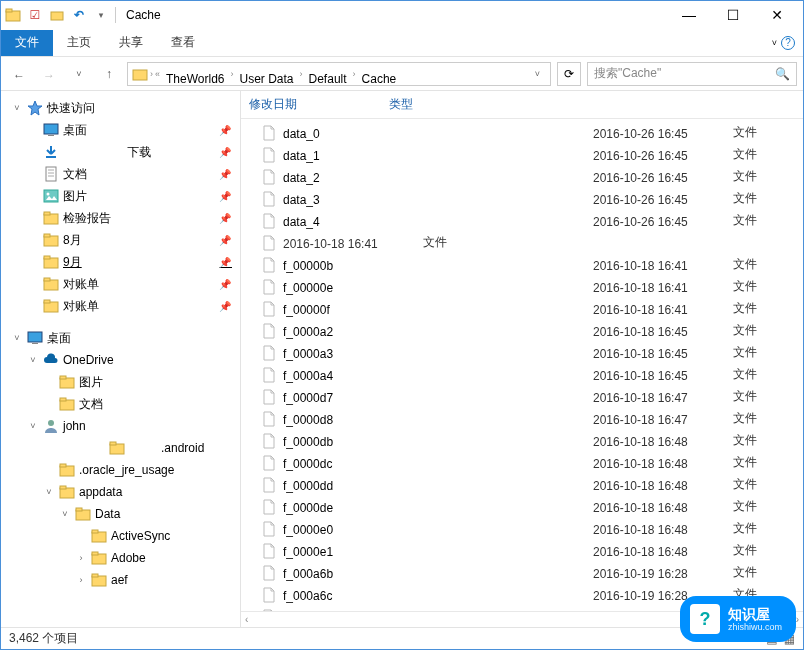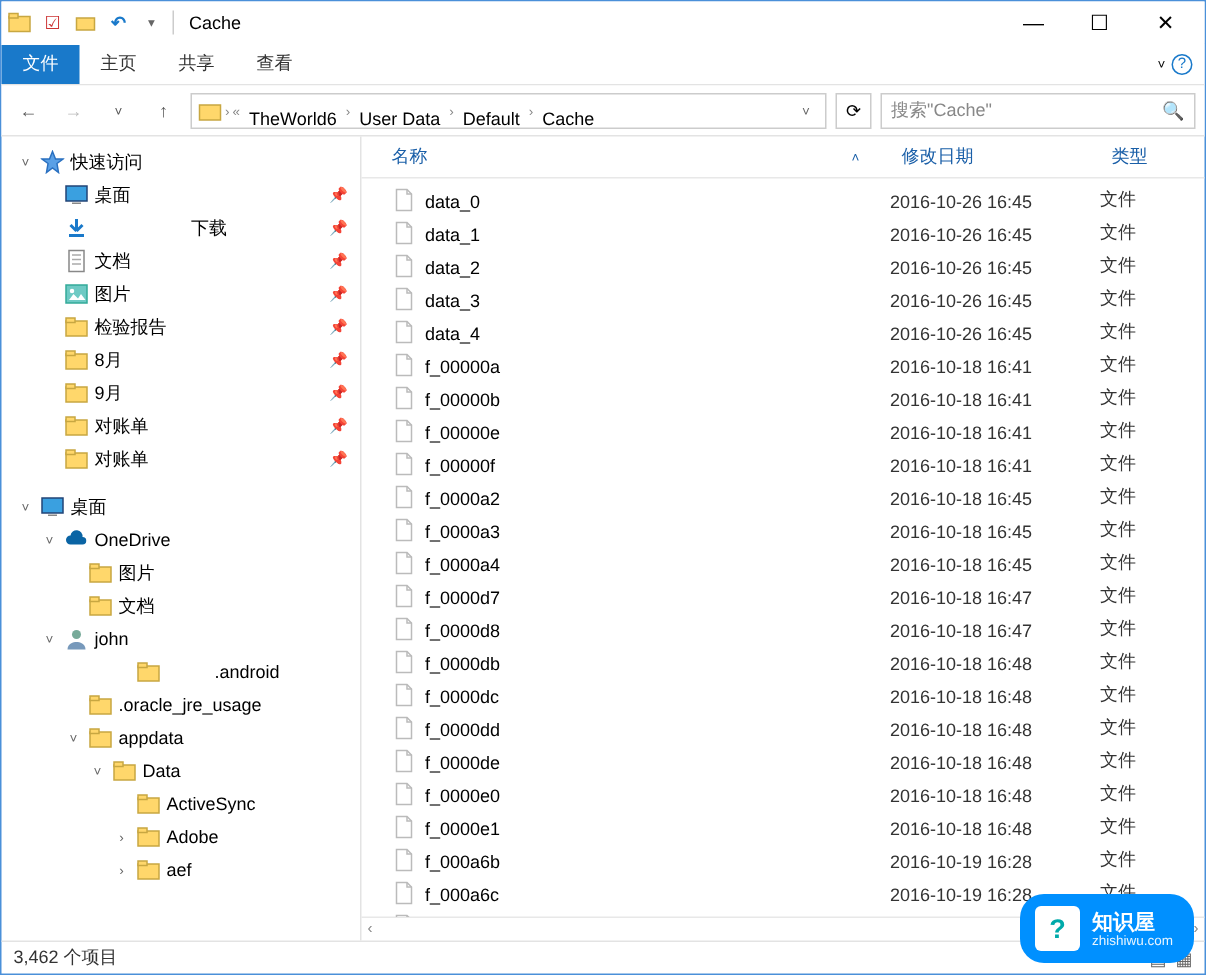--- a/index.html
+++ b/index.html
@@ -196,21 +196,21 @@
           <span class="ch"></span>
           <span class="ic">
             <svg width="16" height="16">
               <rect x="1" y="4" width="14" height="10" fill="#ffd76b" stroke="#c8a741"></rect>
               <rect x="1" y="2" width="6" height="3" fill="#ffd76b" stroke="#c8a741"></rect>
             </svg>
           </span>
           <span class="lbl">8月</span>
           <span class="pin">📌</span>
         </div>
-        <div class="item" style="padding-left: 26px;">
+        <div class="item" style="padding-left: 26px; text-decoration: underline;">
           <span class="ch"></span>
           <span class="ic">
             <svg width="16" height="16">
               <rect x="1" y="4" width="14" height="10" fill="#ffd76b" stroke="#c8a741"></rect>
               <rect x="1" y="2" width="6" height="3" fill="#ffd76b" stroke="#c8a741"></rect>
             </svg>
           </span>
           <span class="lbl">9月</span>
           <span class="pin">📌</span>
         </div>
@@ -279,21 +279,21 @@
         <div class="item" style="padding-left: 26px;">
           <span class="ch">˅</span>
           <span class="ic">
             <svg width="16" height="16">
               <circle cx="8" cy="5" r="3" fill="#7a9"></circle>
               <path d="M2 15c0-4 4-5 6-5s6 1 6 5" fill="#79b"></path>
             </svg>
           </span>
           <span class="lbl">john</span>
         </div>
-        <div class="item" style="padding-left: 42px; gap: 36px;">
+        <div class="item" style="padding-left: 60px; gap: 36px;">
           <span class="ch"></span>
           <span class="ic">
             <svg width="16" height="16">
               <rect x="1" y="4" width="14" height="10" fill="#ffd76b" stroke="#c8a741"></rect>
               <rect x="1" y="2" width="6" height="3" fill="#ffd76b" stroke="#c8a741"></rect>
             </svg>
           </span>
           <span class="lbl">.android</span>
         </div>
         <div class="item" style="padding-left: 42px;">
@@ -352,24 +352,20 @@
             <svg width="16" height="16">
               <rect x="1" y="4" width="14" height="10" fill="#ffd76b" stroke="#c8a741"></rect>
               <rect x="1" y="2" width="6" height="3" fill="#ffd76b" stroke="#c8a741"></rect>
             </svg>
           </span>
           <span class="lbl">aef</span>
         </div>
       </div>
     <div class="content">
       <div class="chead">
-        <div class="col nm">
-            <span>名称</span>
-            <span class="sort">˄</span>
-          </div>
         <div class="col dt">修改日期</div>
         <div class="col tp">类型</div>
       </div>
       <div class="files" id="files">
           <div class="row">
             <span class="fic">
               <svg width="16" height="16">
                 <path d="M3 1h7l3 3v11H3z" fill="#fff" stroke="#bbb"></path>
                 <path d="M10 1v3h3" fill="none" stroke="#bbb"></path>
               </svg>
@@ -422,21 +418,20 @@
             <span class="fd">2016-10-26 16:45</span>
             <span class="ft">文件</span>
           </div>
           <div class="row">
             <span class="fic">
               <svg width="16" height="16">
                 <path d="M3 1h7l3 3v11H3z" fill="#fff" stroke="#bbb"></path>
                 <path d="M10 1v3h3" fill="none" stroke="#bbb"></path>
               </svg>
             </span>
-            <span class="fn">f_00000a</span>
             <span class="fd">2016-10-18 16:41</span>
             <span class="ft">文件</span>
           </div>
           <div class="row">
             <span class="fic">
               <svg width="16" height="16">
                 <path d="M3 1h7l3 3v11H3z" fill="#fff" stroke="#bbb"></path>
                 <path d="M10 1v3h3" fill="none" stroke="#bbb"></path>
               </svg>
             </span>

